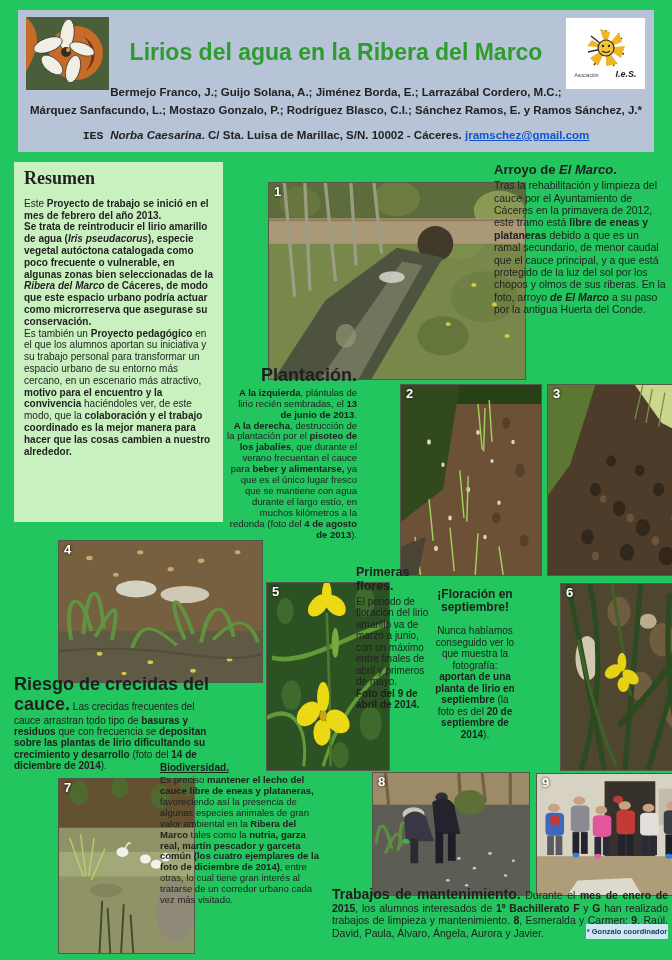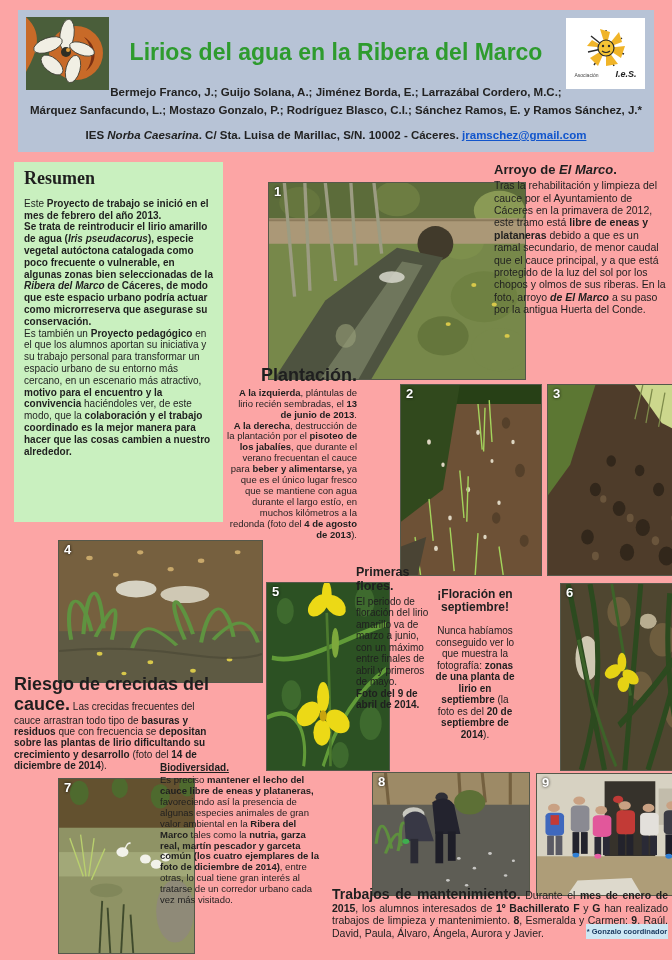--- a/index.html
+++ b/index.html
@@ -1,16 +1,16 @@
 <!DOCTYPE html>
 <html><head>
 <meta charset="utf-8">
 <style>
   html,body{margin:0;padding:0;}
-  .poster{position:relative;width:672px;height:960px;background:#fca5a5;
+  .poster{position:relative;width:672px;height:960px;background:#22c55e;
     font-family:"Liberation Sans",sans-serif;color:#1f1f1f;overflow:hidden;}
   
   .band{position:absolute;left:18px;top:10px;width:636px;height:142px;background:#b7c3d6;}
   .logo-left{position:absolute;left:8px;top:7px;width:83px;height:73px;}
   .logo-left svg{width:100%;height:100%;display:block;}
   .logo-right{position:absolute;right:9px;top:8px;width:79px;height:71px;background:#ffffff;
     display:flex;flex-direction:column;align-items:center;justify-content:center;gap:1px;}
   .logo-right svg{width:42px;height:40px;}
   .assoc-row{display:flex;align-items:baseline;gap:17px;}
   .assoc-small{font-size:5px;color:#444;}
@@ -79,21 +79,21 @@
           <ellipse cx="56" cy="32" rx="13" ry="6" transform="rotate(20 56 32)"></ellipse>
         </g>
         <circle cx="40" cy="35" r="5" fill="#2e2e24"></circle>
         <circle cx="42" cy="33" r="2" fill="#e0a040"></circle>
       </svg>
     </div>
 
     <h1 class="title">Lirios del agua en la Ribera del Marco</h1>
     <p class="authors a1">Bermejo Franco, J.; Guijo Solana, A.; Jiménez Borda, E.; Larrazábal Cordero, M.C.;</p>
     <p class="authors a2">Márquez Sanfacundo, L.; Mostazo Gonzalo, P.; Rodríguez Blasco, C.I.; Sánchez Ramos, E. y Ramos Sánchez, J.*</p>
-    <p class="inst"><span><span style="font-weight: bold;">IES </span><span style="font-weight: bold; font-style: italic;">Norba Caesarina</span><span style="font-weight: bold;">. C/ Sta. Luisa de Marillac, S/N. 10002 - Cáceres. </span></span><a class="email">jramschez@gmail.com</a></p>
+    <p class="inst"><span><span style="font-weight: bold; font-family: Liberation Mono, monospace;">IES </span><span style="font-weight: bold; font-style: italic;">Norba Caesarina</span><span style="font-weight: bold;">. C/ Sta. Luisa de Marillac, S/N. 10002 - Cáceres. </span></span><a class="email">jramschez@gmail.com</a></p>
 
     <div class="logo-right">
       <svg viewBox="0 0 40 40">
         <g stroke="#2a2a2a" stroke-width="1.4">
           <line x1="20" y1="20" x2="20" y2="2"></line>
             <line x1="20" y1="20" x2="36" y2="10"></line>
           <line x1="20" y1="20" x2="38" y2="26"></line>
             <line x1="20" y1="20" x2="28" y2="38"></line>
           <line x1="20" y1="20" x2="8" y2="37"></line>
             <line x1="20" y1="20" x2="2" y2="24"></line>
@@ -313,21 +313,21 @@
     <span class="num">5</span>
   </figure>
 
   <section class="tblock" id="primeras">
     <h2>Primeras flores.</h2>
     <div><span>El periodo de floración del lirio amarillo va de marzo a junio, con un máximo entre finales de abril y primeros de mayo.</span><br><span style="font-weight: bold;">Foto del 9 de abril de 2014.</span></div>
   </section>
 
   <section class="tblock" id="floracion">
     <h2>¡Floración en septiembre!</h2>
-    <div><span>Nunca habíamos conseguido ver lo que muestra la fotografía: </span><span style="font-weight: bold;">zonas de una planta de lirio en septiembre</span><span> (la foto es del </span><span style="font-weight: bold;">20 de septiembre de 2014</span><span>).</span></div>
+    <div><span>Nunca habíamos conseguido ver lo que muestra la fotografía: </span><span style="font-weight: bold;">aportan de una planta de lirio en septiembre</span><span> (la foto es del </span><span style="font-weight: bold;">20 de septiembre de 2014</span><span>).</span></div>
   </section>
 
   <figure class="photo p6">
     <svg viewBox="0 0 100 100" preserveAspectRatio="none">
       <rect width="100" height="100" fill="#4f4630"></rect>
       <g fill="#6e5d3e">
           <circle cx="40" cy="15" r="8"></circle>
           <circle cx="70" cy="30" r="9"></circle>
           <circle cx="55" cy="55" r="8"></circle>
           <circle cx="80" cy="70" r="8"></circle>

